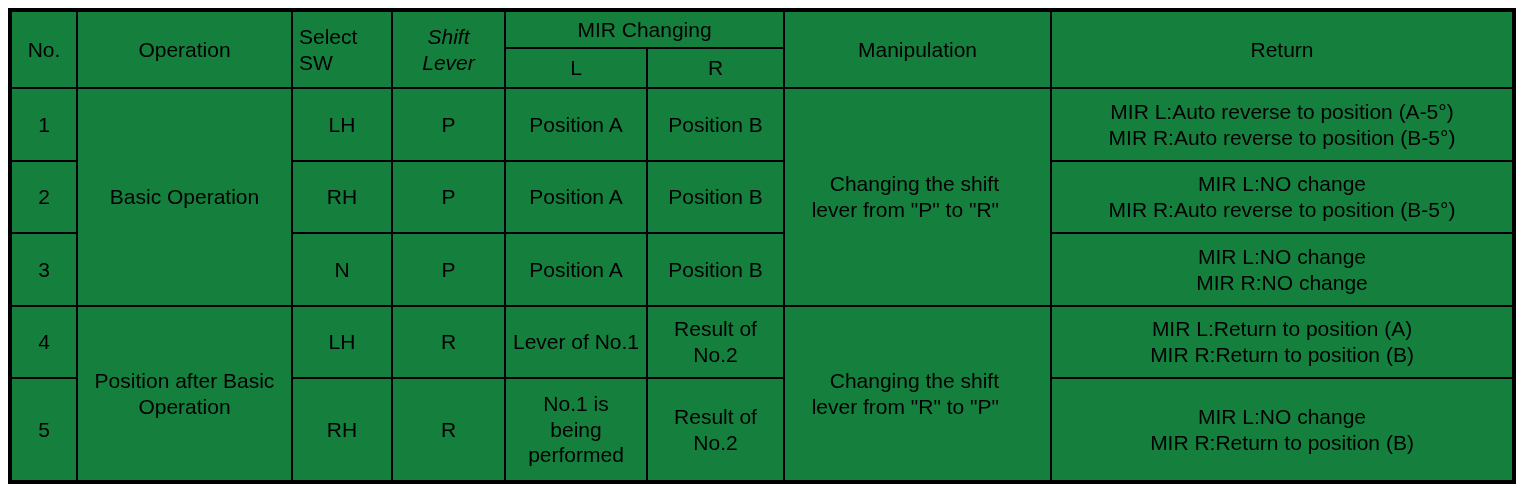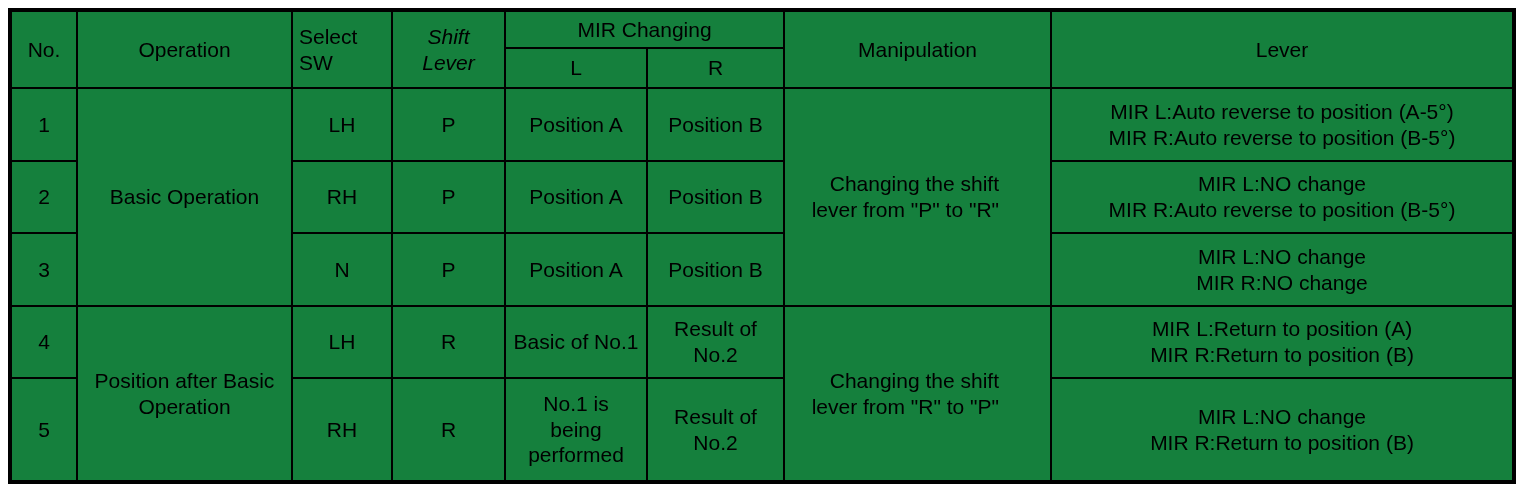--- a/index.html
+++ b/index.html
@@ -78,21 +78,21 @@
         <th rowspan="2">No.</th>
         <th rowspan="2">Operation</th>
         <th rowspan="2">
             <div class="narrow-wrap" style="text-align:left;">Select SW</div>
           </th>
         <th rowspan="2">
             <div class="narrow-wrap" style="text-align:center;font-style:italic;">Shift Lever</div>
           </th>
         <th colspan="2">MIR Changing</th>
         <th rowspan="2">Manipulation</th>
-        <th rowspan="2">Lever</th>
+        <th rowspan="2">Return</th>
       </tr>
       <tr class="h-bot">
         <th>L</th>
         <th>R</th>
       </tr>
     </thead>
     <tbody>
       <tr class="r1">
         <td>1</td>
         <td rowspan="3">Basic Operation</td>
@@ -128,21 +128,21 @@
         <td class="left">
           <div class="result-line">MIR L:NO change</div>
           <div class="result-line">MIR R:NO change</div>
         </td>
       </tr>
       <tr class="r4">
         <td>4</td>
         <td rowspan="2">Position after Basic Operation</td>
         <td>LH</td>
         <td>R</td>
-        <td>Basic of No.1</td>
+        <td>Lever of No.1</td>
         <td>Result of No.2</td>
         <td rowspan="2" class="left">
           <div class="manip-text">Changing the shift lever from "R" to "P"</div>
         </td>
         <td class="left">
           <div class="result-line">MIR L:Return to position (A)</div>
           <div class="result-line">MIR R:Return to position (B)</div>
         </td>
       </tr>
       <tr class="r5">

